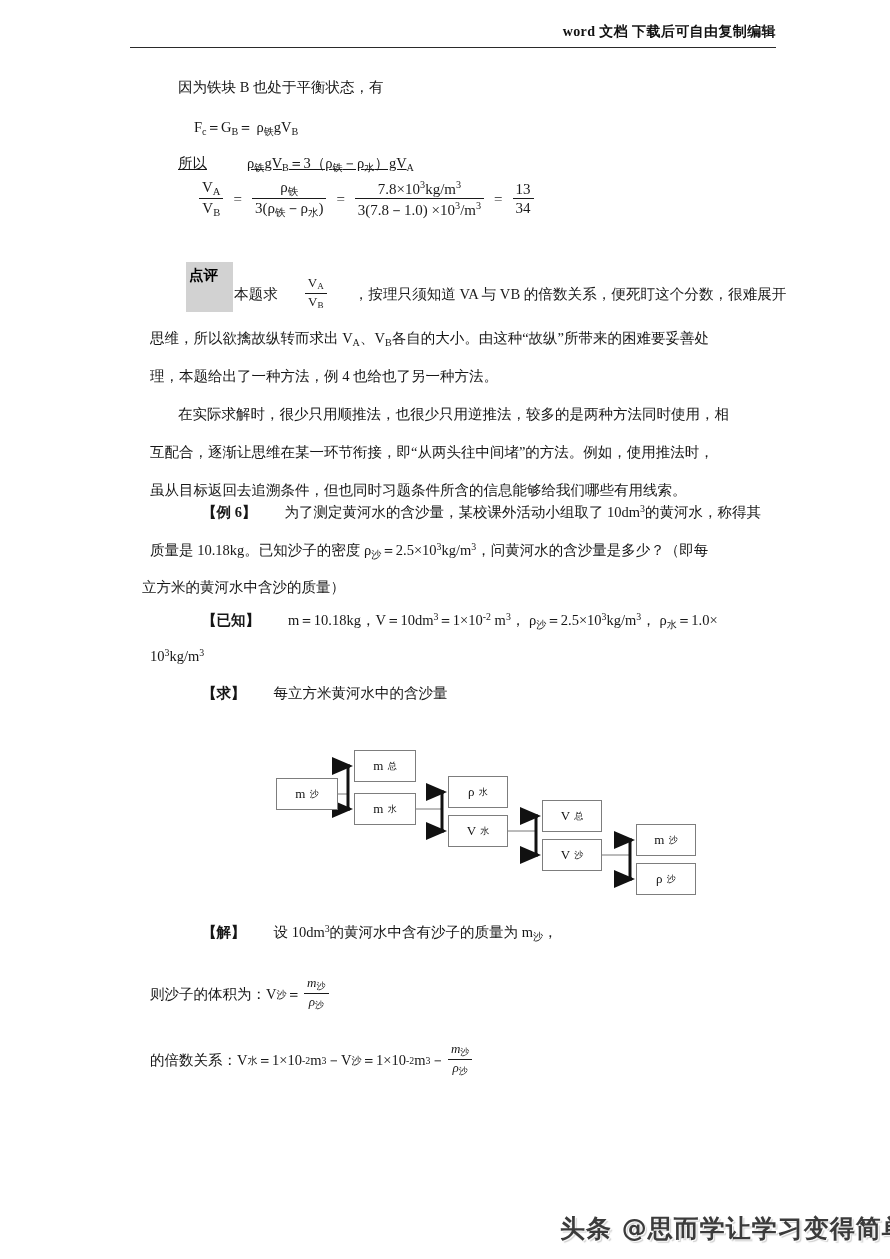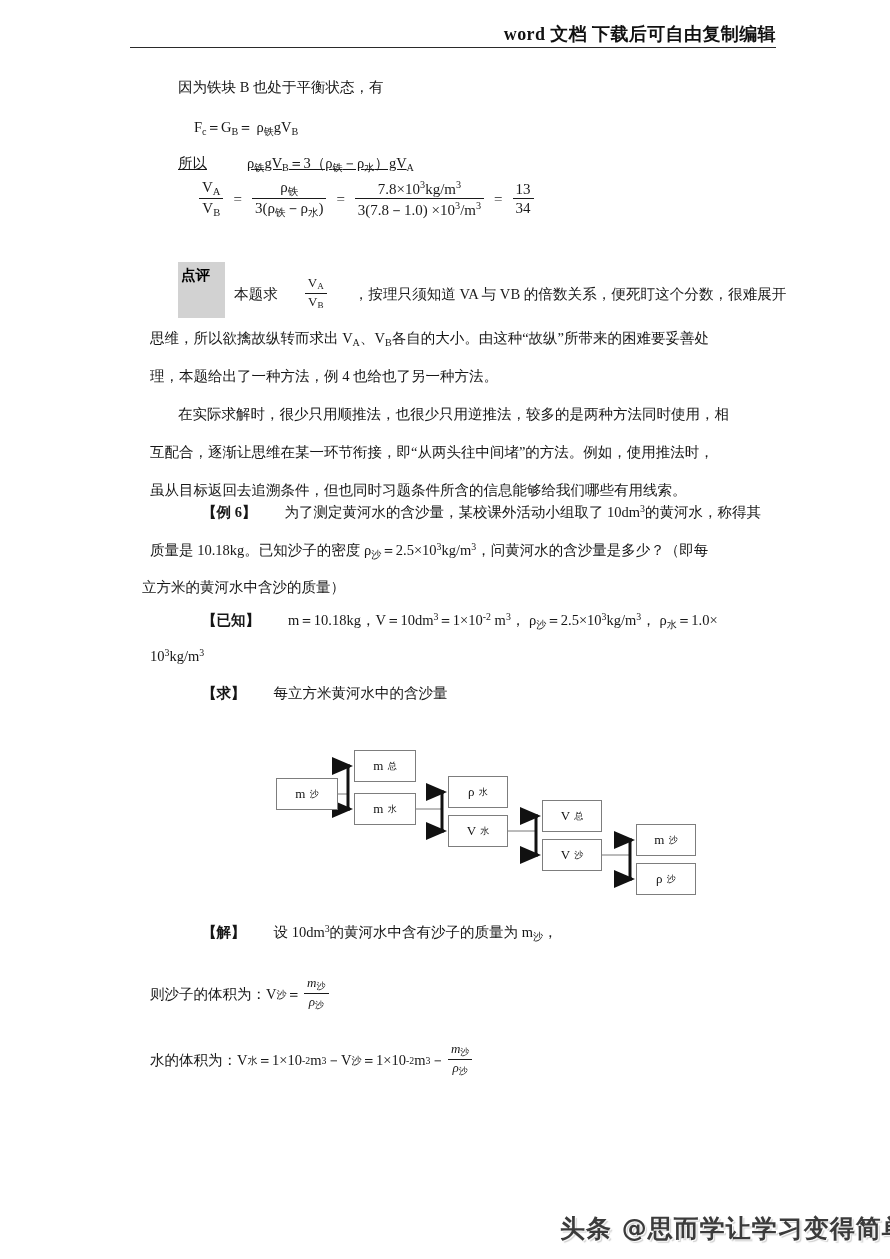--- a/index.html
+++ b/index.html
@@ -23,21 +23,21 @@
 
   
   .header {
     position: absolute;
     top: 22px;
     left: 130px;
     width: 646px;
     text-align: right;
   }
   .header-text {
-    font-size: 18px;
+    font-size: 14px;
     font-weight: bold;
     letter-spacing: .4px;
     color: #111;
     display: inline-block;
     padding-bottom: 3px;
   }
   .header-rule {
     position: absolute;
     top: 47px;
     left: 130px;
@@ -108,24 +108,24 @@
   
   .pingjia-wrap {
     position: absolute;
     left: 178px;
     top: 264px;
     width: 600px;
     font-size: 14.6px;
   }
   .pingjia-tag {
     position: absolute;
-    left: 0;
+    left: 8px;
     top: -2px;
     width: 47px;
-    height: 56px;
+    height: 50px;
     background: #d2d2d2;
   }
   .pingjia-tag span {
     position: absolute;
     left: 3px;
     top: 4px;
     font-weight: bold;
     font-size: 14.5px;
     color: #000;
   }
@@ -331,21 +331,21 @@
     <span>则沙子的体积为：V</span>
       <sub>沙</sub>
       <span>＝</span>
     <span class="frac sm">
       <span class="num"><i>m</i><sub>沙</sub></span>
       <span class="den"><i class="rho">ρ</i><sub>沙</sub></span>
     </span>
   </div>
 
   <div class="blk" style="left:150px; top:1041px; display:flex; align-items:center;">
-    <span>水的体积为：V</span>
+    <span>的倍数关系：V</span>
       <sub>水</sub>
       <span>＝1×10</span>
       <sup>-2</sup>
       <span> m</span>
       <sup>3</sup>
       <span>－V</span>
       <sub>沙</sub>
       <span>＝1×10</span>
       <sup>-2</sup>
       <span> m</span>

